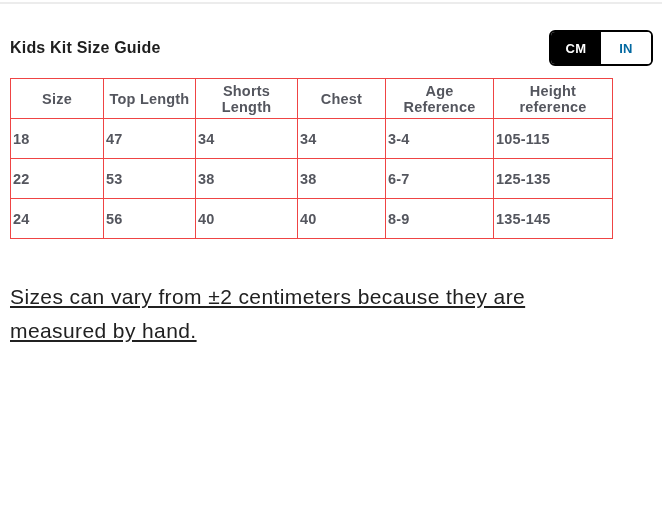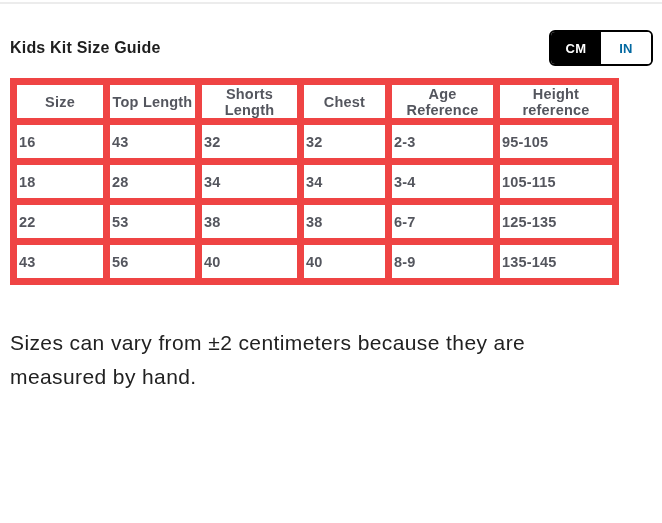--- a/index.html
+++ b/index.html
@@ -66,38 +66,39 @@
     color: #ffffff;
   }
   .size-table {
     border-collapse: collapse;
     table-layout: fixed;
     width: 602px;
     margin: 15px 0 0 10px;
   }
   .size-table th,
   .size-table td {
-    border: 7px solid #ef4444;
+    border: 1px solid #ef4444;
     vertical-align: middle;
     height: 40px;
     padding: 0 2px;
     font-size: 14.5px;
     font-weight: 700;
     color: #54565e;
     letter-spacing: 0.2px;
     margin-top: 7px;
   }
   .note {
     margin: 41px 10px 0 10px;
     max-width: 596px;
     font-size: 21px;
     line-height: 34px;
     font-weight: 400;
     color: #212121;
     letter-spacing: 0.4px;
+    text-decoration: underline;
   }
 </style>
 </head>
 <body>
 
 <div class="page">
 
   <div class="top-rule"></div>
 
   <div class="header-row">
@@ -122,45 +123,37 @@
           <th>Size</th>
           <th>Top Length</th>
           <th>Shorts Length</th>
           <th>Chest</th>
           <th>Age Reference</th>
           <th>Height reference</th>
         </tr>
     </thead>
     <tbody>
         <tr>
-          <td>16</td>
-          <td>43</td>
-          <td>32</td>
-          <td>32</td>
-          <td>2-3</td>
-          <td>95-105</td>
-        </tr>
-        <tr>
           <td>18</td>
-          <td>28</td>
+          <td>47</td>
           <td>34</td>
           <td>34</td>
           <td>3-4</td>
           <td>105-115</td>
         </tr>
         <tr>
           <td>22</td>
           <td>53</td>
           <td>38</td>
           <td>38</td>
           <td>6-7</td>
           <td>125-135</td>
         </tr>
         <tr>
-          <td>43</td>
+          <td>24</td>
           <td>56</td>
           <td>40</td>
           <td>40</td>
           <td>8-9</td>
           <td>135-145</td>
         </tr>
       </tbody>
   </table>
 
   <p class="note">Sizes can vary from ±2 centimeters because they are measured by hand.</p>

